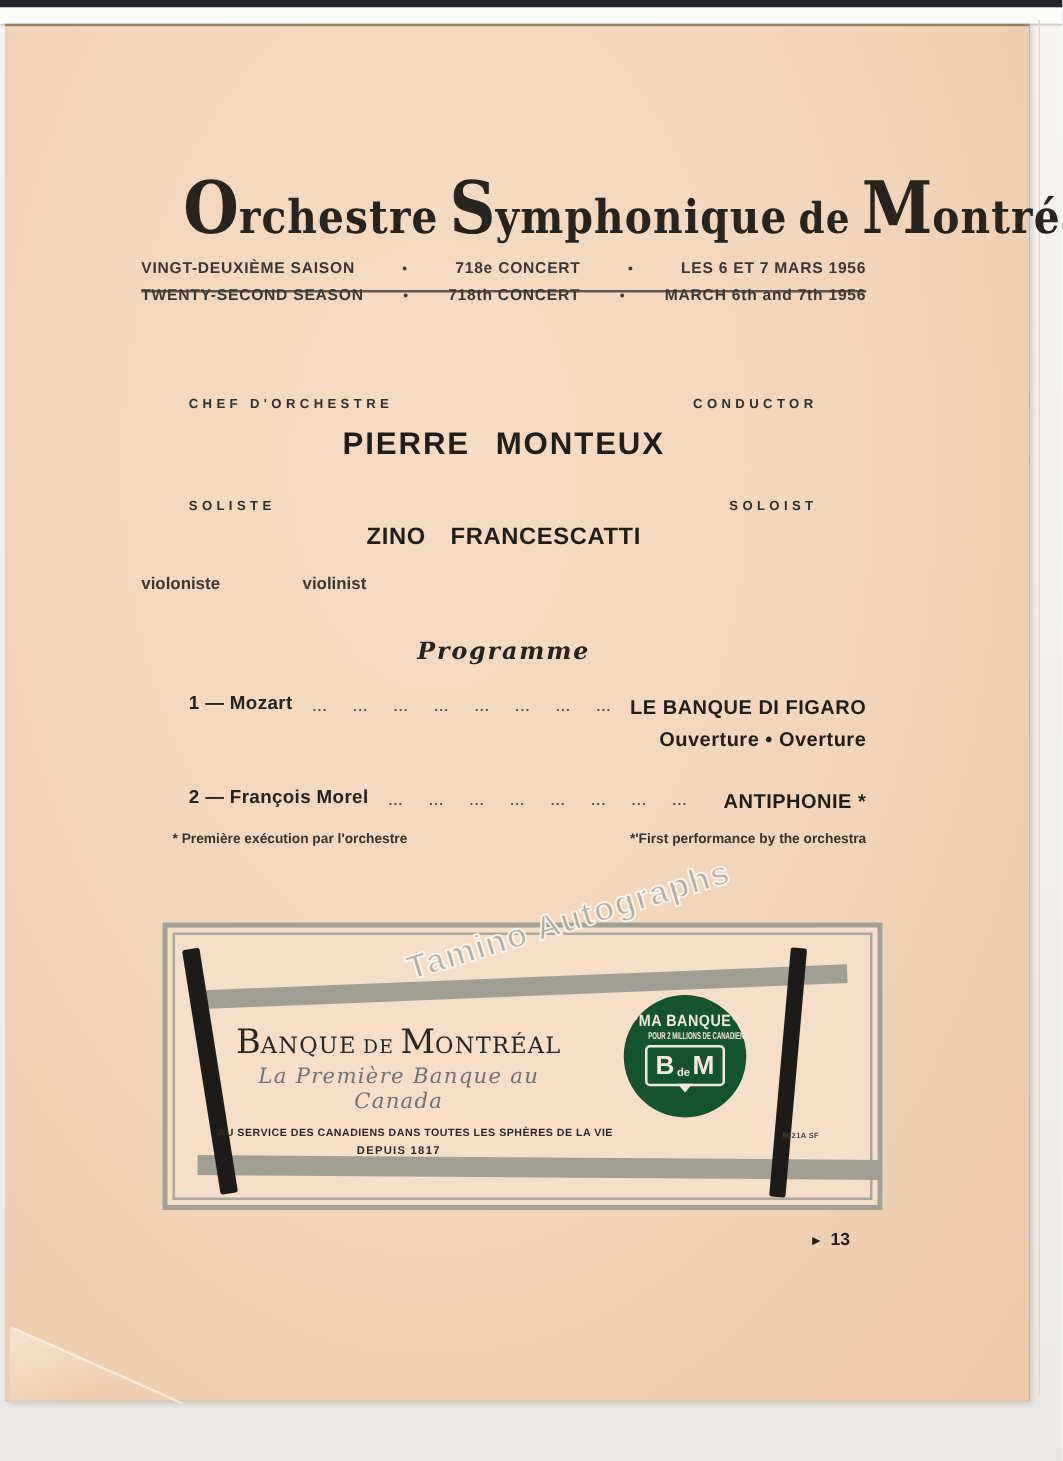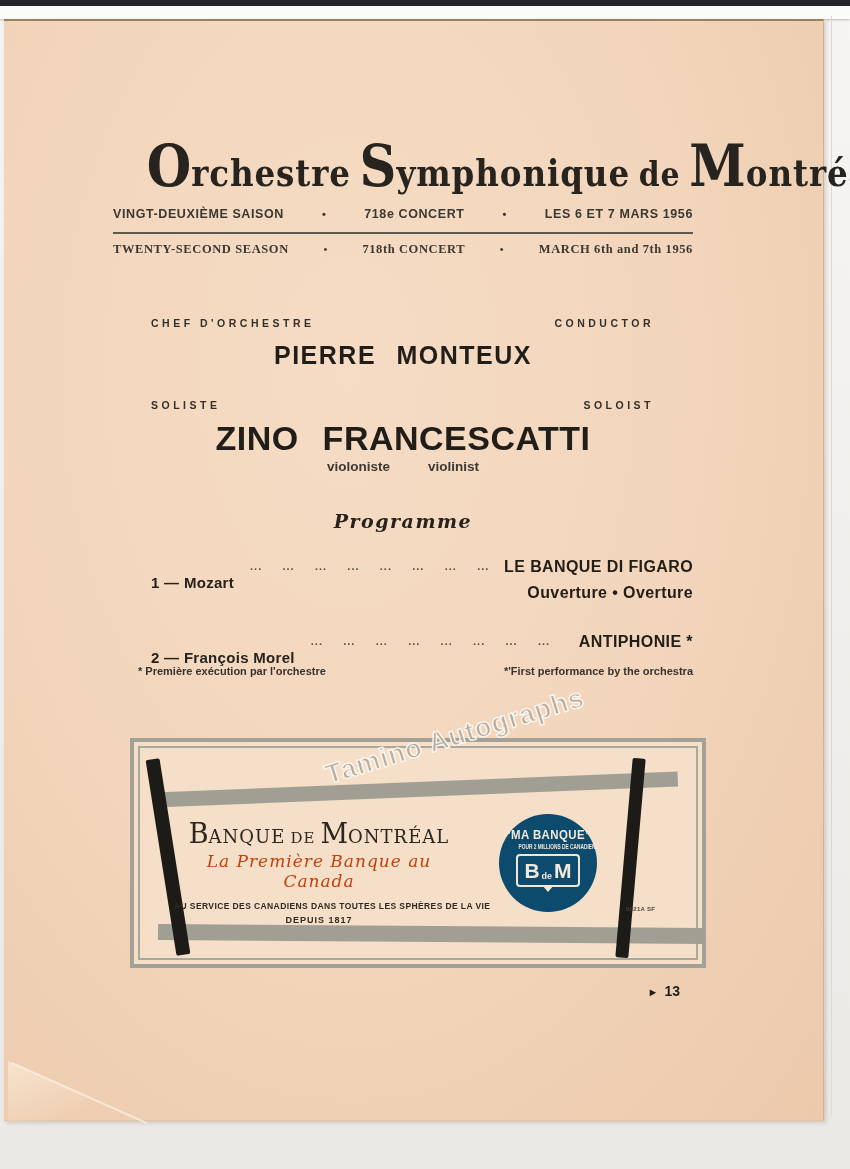--- a/index.html
+++ b/index.html
@@ -45,54 +45,54 @@
   .masthead-title .tword { margin:0 5px; }
   .masthead-title .initial { font-size:58px; letter-spacing:0; }
   .masthead-title .connector { font-size:34px; }
 
   .season-row {
     position:absolute; left:109px; width:580px;
     display:flex; justify-content:space-between; align-items:baseline;
     font-weight:bold; font-size:12.5px; letter-spacing:.6px; color:#3b3731; white-space:nowrap;
   }
   .season-row.fr { top:186px;text-align:right; }
-  .season-row.en { top:221px;font-family:Liberation Serif, serif; }
+  .season-row.en { top:208px; }
   .season-row .bullet { font-size:11px; }
   .season-rule { position:absolute; left:109px; top:211px; width:580px; height:2px; background:#5e584e; }
 
   
   .role-row {
     position:absolute; left:147px; width:503px;
     display:flex; justify-content:space-between;
     font-size:10.5px; font-weight:bold; letter-spacing:3.5px; color:#332f29; white-space:nowrap;
   }
   .role-row.conductor { top:296px;align-items:center; }
   .role-row.soloist { top:378px; }
   .performer-name {
     position:absolute; left:109px; width:580px; text-align:center;
     font-weight:bold; color:#211e19; white-space:nowrap;
   }
   .performer-name.conductor { top:320px; font-size:25px; letter-spacing:1.5px; word-spacing:12px; }
-  .performer-name.soloist { top:398px; font-size:34px; letter-spacing:.5px; word-spacing:14px; }
+  .performer-name.soloist { top:398px; font-size:19px; letter-spacing:.5px; word-spacing:14px; }
   .instruments {
     position:absolute; left:109px; top:438px; width:580px;
-    display:flex; justify-content:center; gap:38px;
+    display:flex; gap:66px;
     font-size:13.5px; font-weight:bold; color:#3d3932;
   }
 
   
   .programme-heading {
     position:absolute; left:109px; top:489px; width:580px; text-align:center;
     font-family:"DejaVu Serif", serif; font-style:italic; font-weight:bold;
     font-size:19px; letter-spacing:1.5px; color:#26221c;
   }
   .prog-item { position:absolute; left:147px; width:542px; display:flex; align-items:flex-start; }
   .prog-item.item1 { top:533px; }
   .prog-item.item2 { top:608px; }
-  .prog-label { font-size:15px; font-weight:bold; white-space:nowrap; color:#26221c; letter-spacing:.3px;margin-top:20px; }
+  .prog-label { font-size:15px; font-weight:bold; white-space:nowrap; color:#26221c; letter-spacing:.3px; }
   .prog-dots {
     flex:1; overflow:hidden; white-space:pre;
     font-size:11px; font-weight:bold; color:#554f47;
     padding:6px 12px 0 16px; letter-spacing:1px;
   }
   .prog-works {
     text-align:right; font-size:16px; font-weight:bold; white-space:nowrap;
     color:#211e18; letter-spacing:.4px; line-height:1.65;
   }
   .footnotes {
@@ -110,26 +110,26 @@
   .band.bottom { left:24px; top:184px; width:546px; height:16px; transform:rotate(.4deg); }
   .stroke { position:absolute; background:#1d1b17; border-radius:2px; }
   .stroke.left { left:27px; top:16px; width:14px; height:198px; transform:rotate(-9deg); }
   .stroke.right { left:490px; top:16px; width:13px; height:200px; transform:rotate(5deg); }
 
   .bank-text { position:absolute; left:40px; top:76px; width:290px; text-align:center; color:#2e2922; }
   .bank-name { font-family:"DejaVu Serif", serif; white-space:nowrap; color:#2b261f; }
   .bank-name .bn-big { font-size:27px; }
   .bank-name .bn-small { font-size:18px; letter-spacing:1px; }
   .bank-name .bn-de { font-size:15px; margin:0 5px; letter-spacing:1px; }
-  .bank-tagline { font-family:"DejaVu Serif", serif; font-style:italic; font-size:17px; margin-top:2px; letter-spacing:1px; color:#c2410c; }
+  .bank-tagline { font-family:"DejaVu Serif", serif; font-style:italic; font-size:17px; margin-top:2px; letter-spacing:1px; color:#737373; }
   .bank-service { font-size:8.5px; font-weight:bold; margin-top:10px; letter-spacing:.4px; white-space:nowrap; }
   .bank-since { font-size:9px; font-weight:bold; margin-top:4px; letter-spacing:1px; }
 
-  .badge { position:absolute; left:365px; top:72px; width:98px; height:98px;
-           border-radius:50%; background:#0c4a6e; color:#f3e9d8; text-align:left; }
+  .badge { position:absolute; left:365px; top:54px; width:98px; height:98px;
+           border-radius:50%; background:#14532d; color:#f3e9d8; text-align:left; }
   .badge-title { margin-top:13px; font-size:13px; font-weight:bold; letter-spacing:.5px;
                  transform:scaleX(.88); white-space:nowrap; }
   .badge-sub { font-size:8px; font-weight:bold; white-space:nowrap; transform:scaleX(.6); margin-top:0px; }
   .badge-shield { margin:3px auto 0; width:64px; height:33px; border:2px solid #f1e8d8; border-radius:4px;
                   display:flex; align-items:center; justify-content:center; gap:2px; position:relative; }
   .badge-shield::after { content:""; position:absolute; bottom:-7px; left:50%; transform:translateX(-50%);
                   width:0; height:0; border-left:6px solid transparent; border-right:6px solid transparent;
                   border-top:7px solid #f1e8d8; }
   .logo-b, .logo-m { font-size:21px; font-weight:bold; line-height:1; }
   .logo-de { font-size:9px; font-weight:bold; align-self:flex-end; margin-bottom:4px; }

